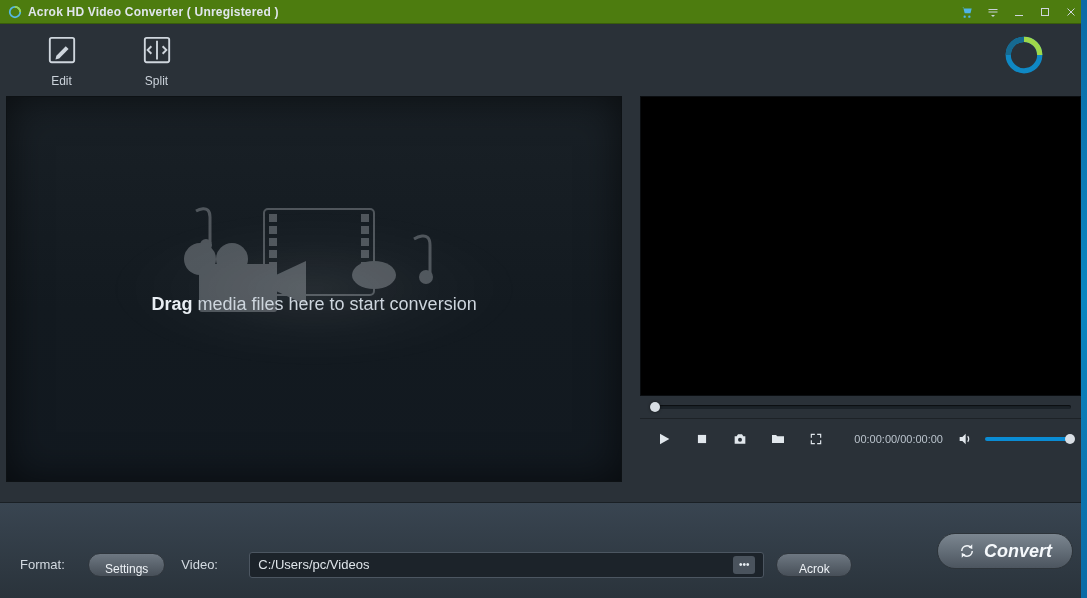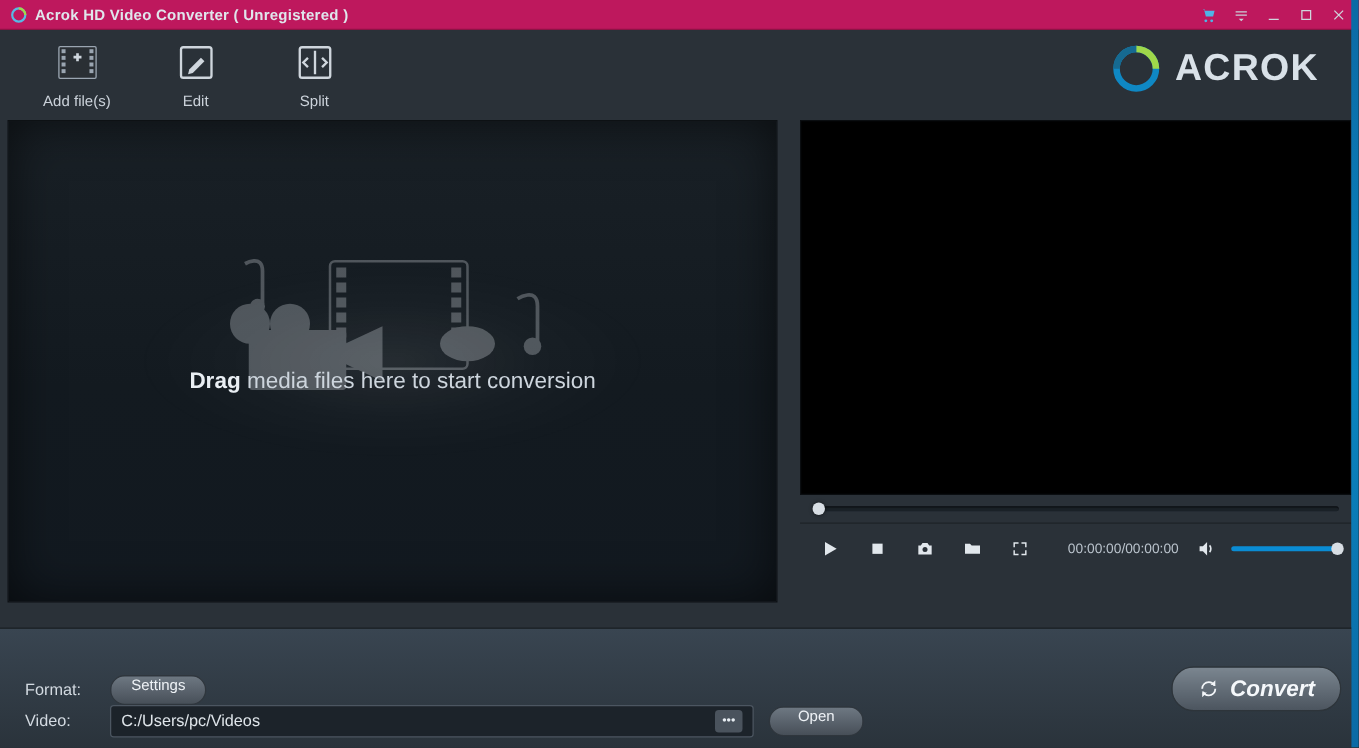--- a/index.html
+++ b/index.html
@@ -13,21 +13,21 @@
 }
 
 .right-strip {
   position: absolute; right: 0; top: 0; width: 6px; height: 100%;
   background: linear-gradient(180deg, #0b6aa5 0%, #0a85c0 50%, #0b6aa5 100%);
 }
 
 .titlebar {
   height: 24px; display: flex; align-items: center;
   padding: 0 8px;
-  background: #be185d;
+  background: #4d7c0f;
   border-bottom: 1px solid rgba(0,0,0,0.25);
 }
 .titlebar .spacer { flex: 1; }
 .titlebar .ticon { width: 16px; height: 16px; margin-left: 10px; display: inline-flex; align-items: center; justify-content: center; cursor: pointer; }
 .titlebar .title-logo { width: 14px; height: 14px; margin-right: 6px; }
 .titlebar .title-text { font-size: 12px; color: #e0e6ec; font-weight: bold; letter-spacing: .2px; }
 
 .toolbar {
   display: flex; align-items: flex-start;
   padding: 10px 14px 8px 14px;
@@ -90,21 +90,21 @@
 .vol-track { width: 86px; height: 4px; background: linear-gradient(90deg, #0a8cd4 0%, #0a8cd4 100%); border-radius: 2px; position: relative; margin-left: 6px; }
 .vol-thumb { position: absolute; right: -4px; top: -3px; width: 10px; height: 10px; background: #d8dee4; border-radius: 50%; }
 
 .bottom {
   position: absolute; bottom: 0; left: 0; right: 6px; height: 96px;
   background: linear-gradient(180deg, #394551 0%, #2a333b 100%);
   border-top: 1px solid #1a2025;
   display: flex; align-items: center;
   padding: 0 20px;
 }
-.form-col { display: flex; flex-direction: column; gap: 0; margin-top: 28px; }
+.form-col { display: flex; flex-direction: row; gap: 16px; margin-top: 28px; }
 .row { display: flex; align-items: center; gap: 12px; }
 .row .lbl { width: 56px; font-size: 13px; color: #d3dae1; }
 .combo, .path-input {
   height: 26px; background: #1c232a; border: 1px solid #4c5661; border-radius: 3px;
   display: flex; align-items: center; padding: 0 8px; font-size: 13px; color: #dfe5ea;
 }
 .combo { width: 430px; justify-content: space-between; cursor: pointer; }
 .combo .left { display: flex; align-items: center; gap: 8px; }
 .combo .dd {
   width: 24px; height: 24px; margin-right: -6px;
@@ -115,21 +115,21 @@
 .path-input { width: 515px; justify-content: space-between; cursor: text; }
 .path-input .browse {
   width: 22px; height: 18px; background: #4a535d; border-radius: 3px;
   display: flex; align-items: center; justify-content: center; font-size: 10px; color: #e7edf2;
   cursor: pointer;
 }
 .pill-btn {
   height: 24px; padding: 0 16px; border-radius: 12px;
   background: linear-gradient(180deg, #6e7882, #474f58);
   border: 1px solid #2f363d;
-  font-size: 12px; color: #eef2f6; display: flex; align-items: flex-start; justify-content: center;
+  font-size: 12px; color: #eef2f6; display: flex; align-items: flex-end; justify-content: center;
   cursor: pointer; min-width: 76px;
 }
 .convert-btn {
   position: absolute; right: 8px; top: 30px;
   height: 36px; padding: 0 20px; border-radius: 18px;
   background: linear-gradient(180deg, #7b8690, #4c555f);
   border: 1px solid #2d343a;
   display: flex; align-items: center; gap: 8px; cursor: pointer;
 }
 .convert-btn span { font-size: 18px; font-weight: bold; font-style: italic; color: #f5f8fb; }
@@ -172,37 +172,20 @@
   <span class="ticon">
     <svg viewBox="0 0 24 24" width="12" height="12" stroke="#cfd6dd" stroke-width="2">
         <path d="M5 5l14 14M19 5L5 19"></path>
       </svg>
   </span>
 </div>
 
 <div class="toolbar">
   <div class="tool-btn">
     <div class="ticon-box">
-      <svg viewBox="0 0 32 28" width="34" height="30">
-        <rect x="2" y="2" width="28" height="24" rx="1" fill="#2a2f34" stroke="#9aa5b1" stroke-width="1"></rect>
-        <rect x="4" y="4" width="3" height="3" fill="#9aa5b1"></rect>
-          <rect x="4" y="9" width="3" height="3" fill="#9aa5b1"></rect>
-          <rect x="4" y="14" width="3" height="3" fill="#9aa5b1"></rect>
-          <rect x="4" y="19" width="3" height="3" fill="#9aa5b1"></rect>
-        <rect x="25" y="4" width="3" height="3" fill="#9aa5b1"></rect>
-          <rect x="25" y="9" width="3" height="3" fill="#9aa5b1"></rect>
-          <rect x="25" y="14" width="3" height="3" fill="#9aa5b1"></rect>
-          <rect x="25" y="19" width="3" height="3" fill="#9aa5b1"></rect>
-        <path d="M13 10h6M16 7v6" stroke="#cfd6dd" stroke-width="2"></path>
-      </svg>
-    </div>
-    <div class="tlabel">Add file(s)</div>
-  </div>
-  <div class="tool-btn">
-    <div class="ticon-box">
       <svg viewBox="0 0 32 32" width="30" height="30">
         <rect x="3" y="3" width="26" height="26" rx="2" fill="none" stroke="#cfd6dd" stroke-width="2"></rect>
         <path d="M10 22l10-10 3 3-10 10-4 1z" fill="#cfd6dd"></path>
       </svg>
     </div>
     <div class="tlabel">Edit</div>
   </div>
   <div class="tool-btn">
     <div class="ticon-box">
       <svg viewBox="0 0 32 32" width="30" height="30">
@@ -211,21 +194,20 @@
       </svg>
     </div>
     <div class="tlabel">Split</div>
   </div>
   <div class="brand">
     <svg viewBox="0 0 48 48" width="42" height="42">
       <circle cx="24" cy="24" r="18" fill="none" stroke="#0f88c4" stroke-width="6"></circle>
       <path d="M24 6 A18 18 0 0 1 42 24" stroke="#9fd84a" stroke-width="6" fill="none"></path>
       <path d="M6 24 A18 18 0 0 1 24 6" stroke="#166a91" stroke-width="6" fill="none"></path>
     </svg>
-    <span class="brand-text">ACROK</span>
   </div>
 </div>
 
 <div class="main">
   <div class="drop-area">
     <div class="dropzone-art">
       <div class="glow"></div>
       <svg viewBox="0 0 420 200" width="420" height="200" style="position:absolute;opacity:.28">
 
         <rect x="160" y="20" width="110" height="86" rx="4" fill="none" stroke="#e5eaf0" stroke-width="2"></rect>
@@ -318,21 +300,21 @@
     </div>
     <div class="row">
       <div class="lbl">Video:</div>
       <div class="path-input">
         <span>C:/Users/pc/Videos</span>
         <span class="browse">
           <span>•••</span>
         </span>
       </div>
       <div class="pill-btn">
-        <span>Open</span>
+        <span>Acrok</span>
       </div>
     </div>
   </div>
   <div class="convert-btn">
     <svg viewBox="0 0 24 24" width="18" height="18" fill="#f3f6f9">
       <path d="M12 4a8 8 0 017.4 5h-2.2A6 6 0 006 12H4a8 8 0 018-8zm0 16a8 8 0 01-7.4-5h2.2A6 6 0 0018 12h2a8 8 0 01-8 8z"></path>
       <path d="M19 3v5h-5zM5 21v-5h5z"></path>
     </svg>
     <span>Convert</span>
   </div>

